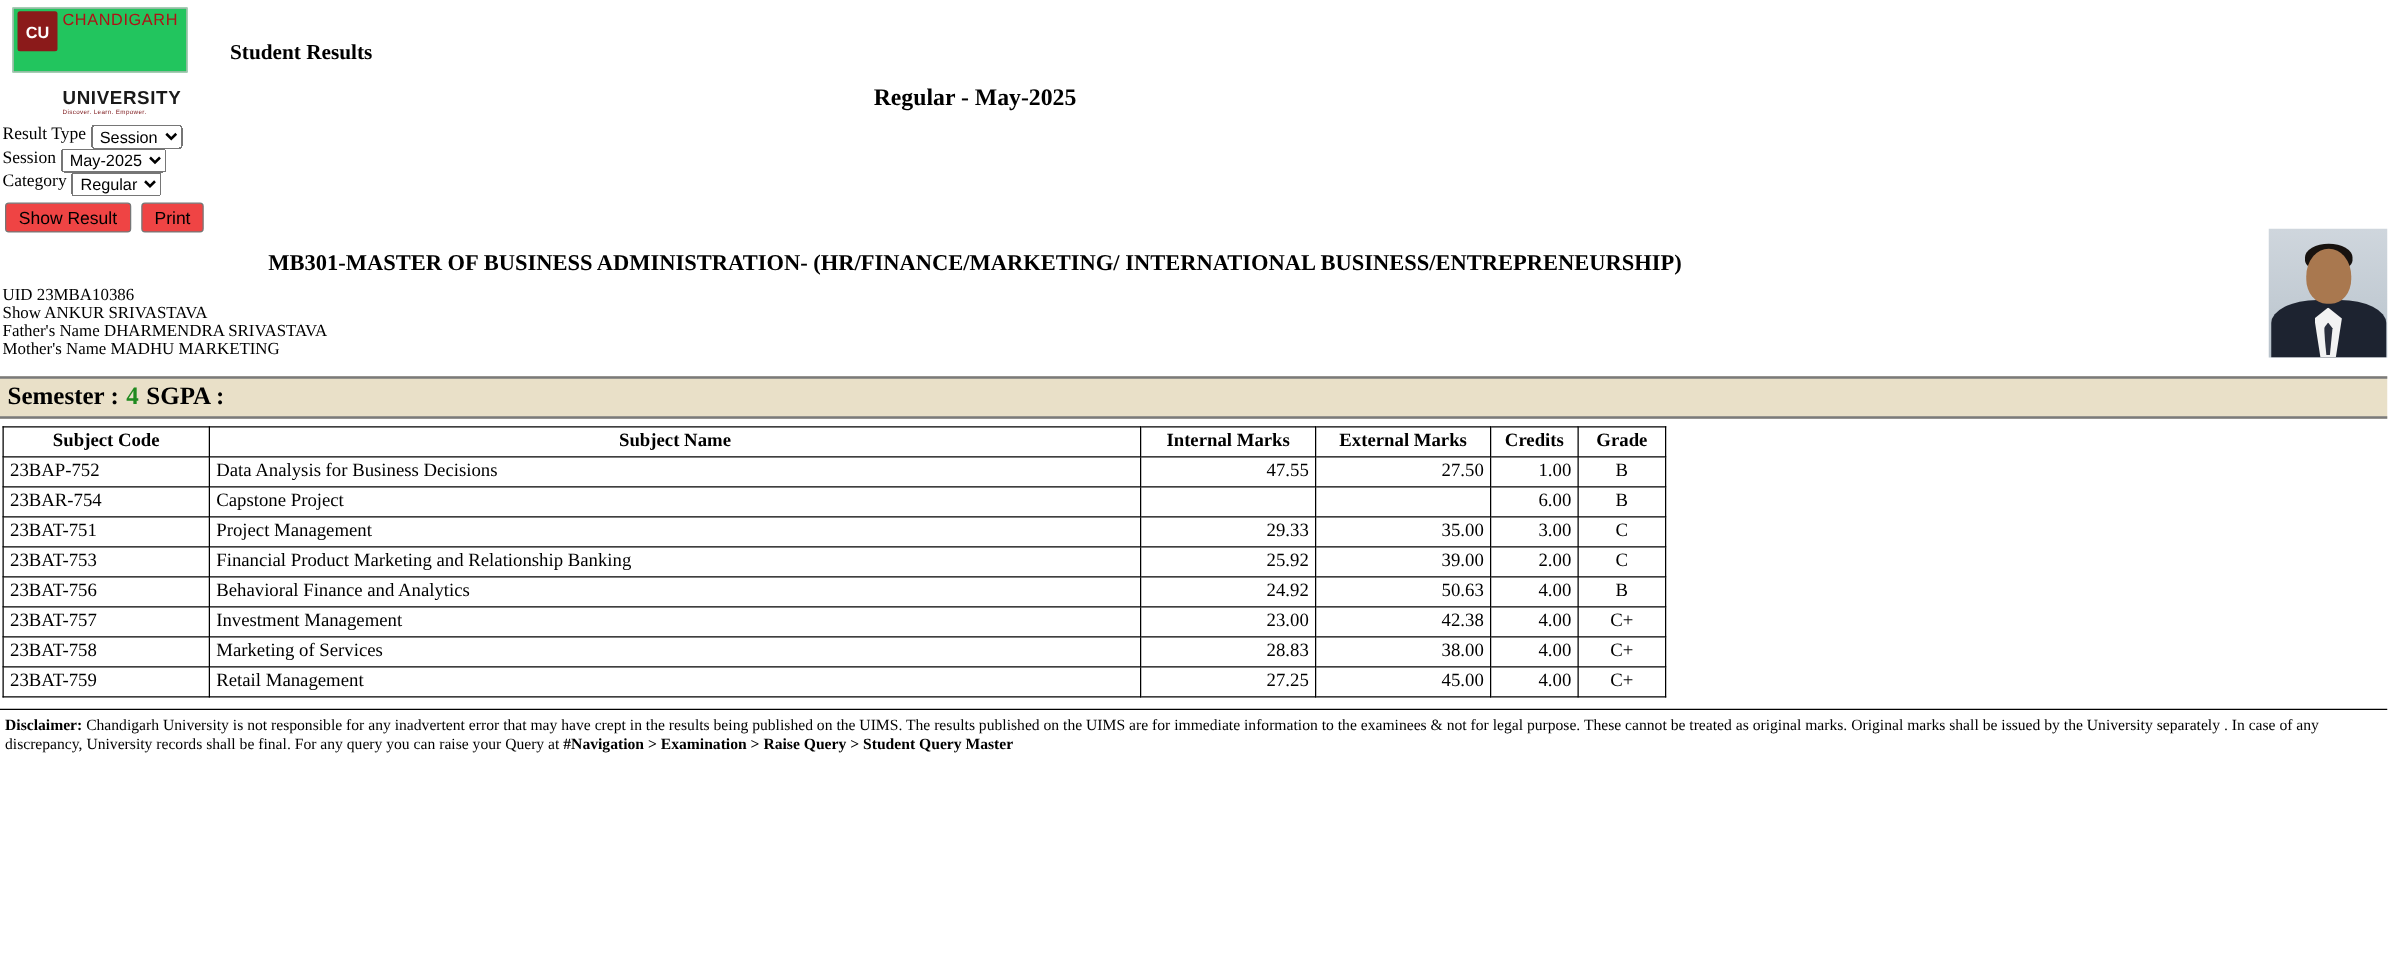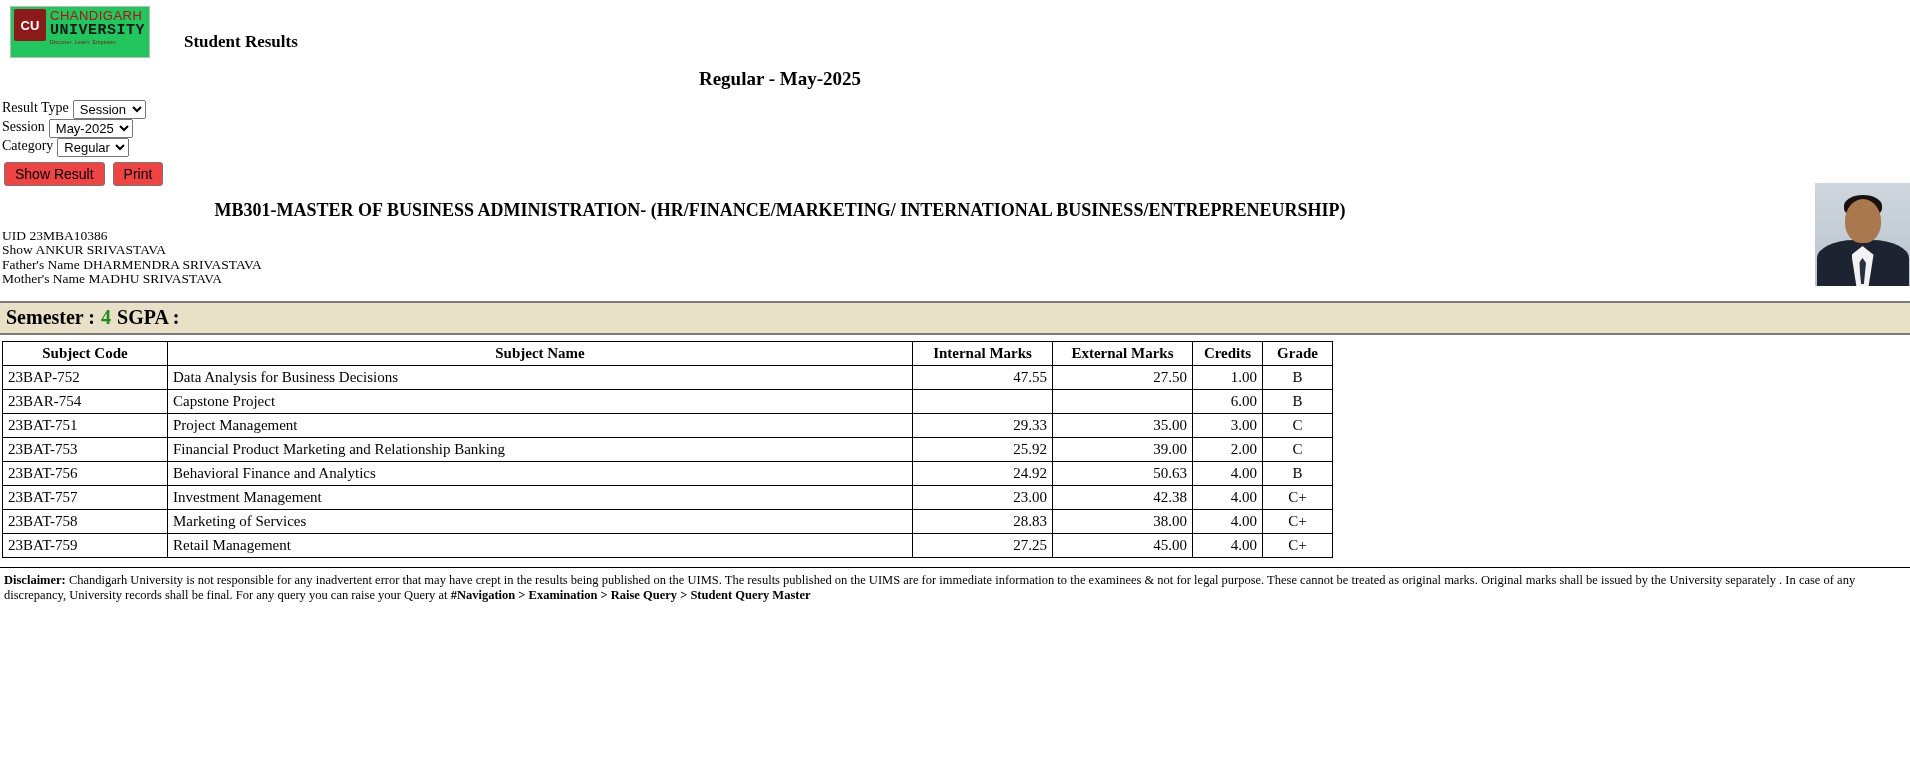--- a/index.html
+++ b/index.html
@@ -53,24 +53,25 @@
   }
   .logo-line1 {
     color: #b01116;
     font-family: "Liberation Sans", sans-serif;
     font-weight: normal;
     font-size: 13px;
     letter-spacing: .5px;
   }
   .logo-line2 {
     color: #1a1a1a;
-    font-family: Liberation Mono, monospace;
+    font-family: Liberation Sans, sans-serif;
     font-weight: bold;
     font-size: 15px;
     letter-spacing: .5px;
+    margin-top: 48px;
   }
   .logo-line3 {
     color: #7a1417;
     font-family: "Liberation Sans", sans-serif;
     font-size: 5px;
     letter-spacing: .3px;
     margin-top: 2px;
   }
   .app-title {
     font-weight: bold;
@@ -310,21 +311,21 @@
   <div>
     <span>Show</span>
     <span>ANKUR SRIVASTAVA</span>
   </div>
   <div>
     <span>Father's Name</span>
     <span>DHARMENDRA SRIVASTAVA</span>
   </div>
   <div>
     <span>Mother's Name</span>
-    <span>MADHU SRIVASTAVA</span>
+    <span>MADHU MARKETING</span>
   </div>
 </div>
 
 <div class="photo">
   <div class="body"></div>
   <div class="shirt"></div>
   <div class="tie"></div>
   <div class="hair"></div>
   <div class="head"></div>
 </div>

